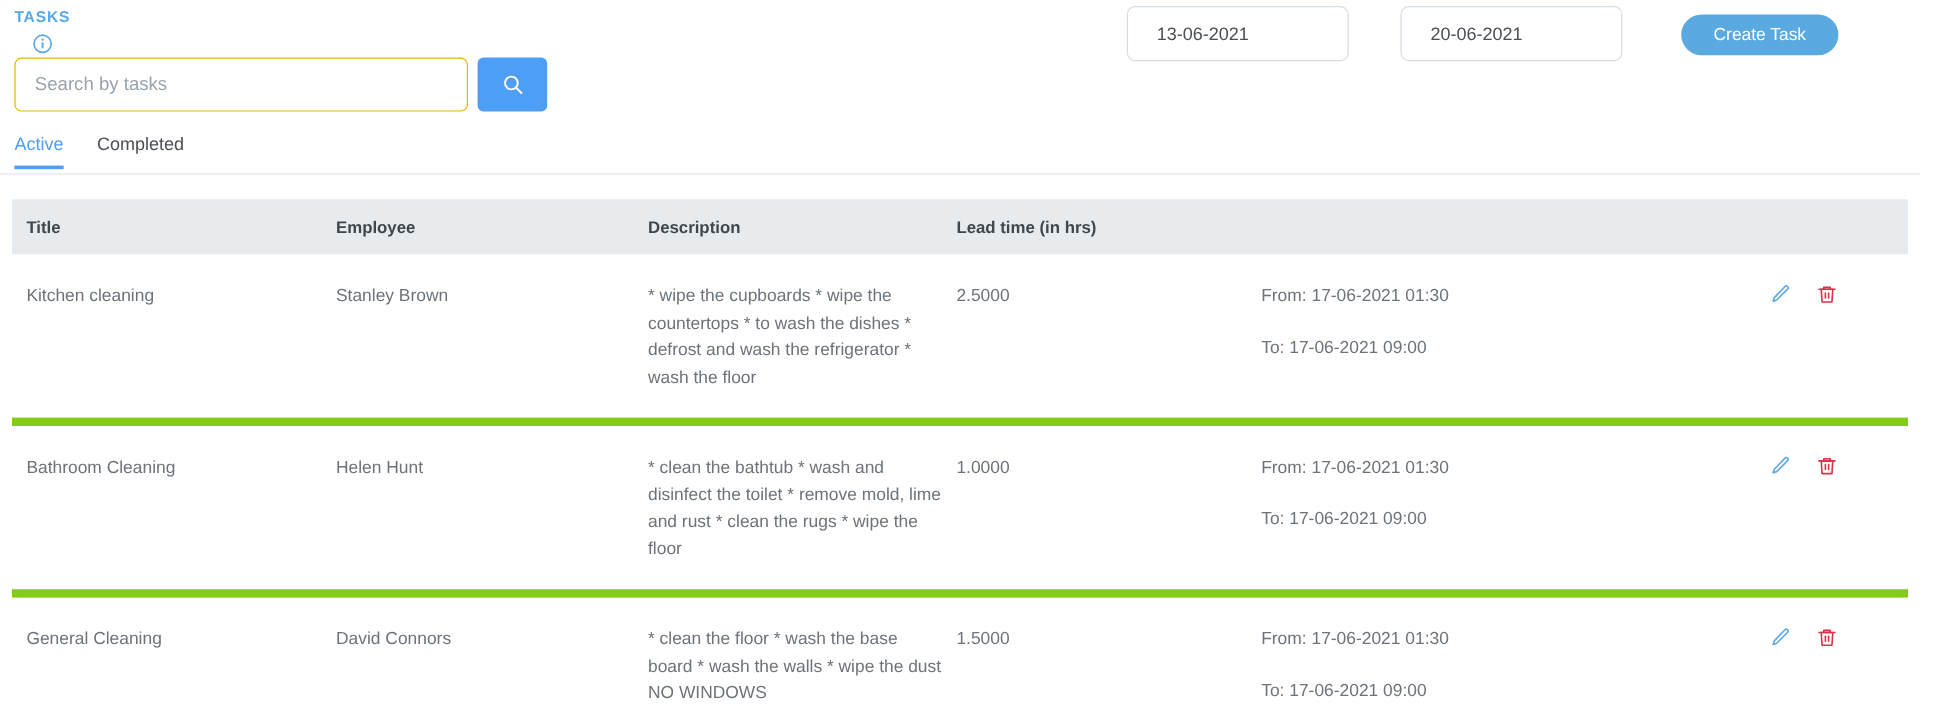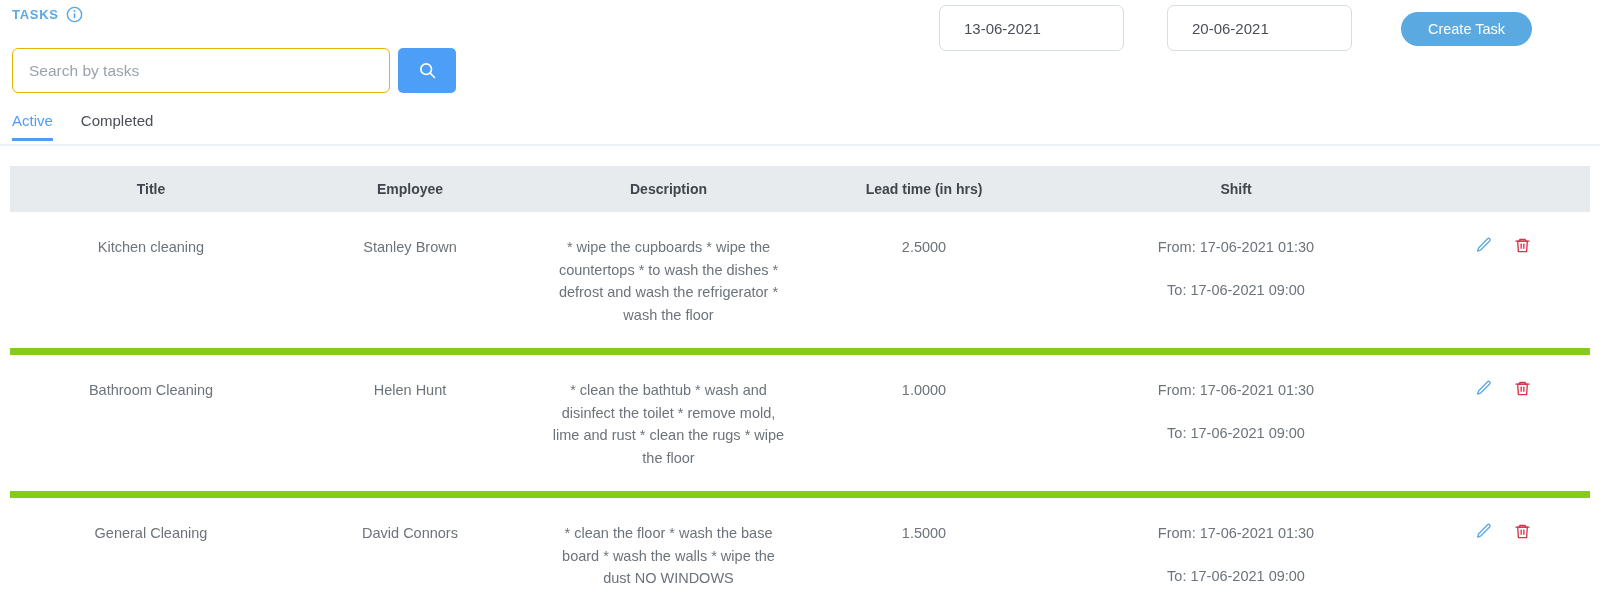--- a/index.html
+++ b/index.html
@@ -8,21 +8,21 @@
     width: 1612px; height: 595px;
     background: #ffffff;
     font-family: "Liberation Sans", sans-serif;
     overflow: hidden;
   }
   .page { position: relative; width: 1612px; height: 595px; background:#fff; }
 
   
   .tasks-label-row {
     position: absolute; left: 12px; top: 6px;
-    display: flex; align-items: center; gap: 7px;
+    display: flex; align-items: center; gap: 7px; flex-direction: column;
   }
   .tasks-label {
     color: #5aa9e6; font-size: 13px; font-weight: 700;
     letter-spacing: 0.7px; text-transform: uppercase;
   }
   .info-icon { display:block; width:17px; height:17px; }
 
   
   .search-wrap { position:absolute; left:12px; top:48px; display:flex; align-items:center; gap:8px; }
   .search-input {
@@ -80,21 +80,21 @@
   .table { position:absolute; left: 10px; top: 166px; width: 1580px; }
   .thead {
     display:flex; background:#e8ebed; height: 46px; align-items:center;
   }
   .thead .cell { font-size: 14px; font-weight:700; color:#3f464d; }
   .trow {
     display:flex; border-bottom: 7px solid #84cc16; padding: 24px 0 22px 0;
     min-height: 120px;
   }
   .trow:last-child { border-bottom: none; }
-  .cell { padding-left: 24px; font-size: 14.5px; color:#6c737a; line-height: 22.5px; text-align: center; }
+  .cell { padding-left: 12px; font-size: 14.5px; color:#6c737a; line-height: 22.5px; }
   .c-title { width: 258px; }
   .c-emp   { width: 260px; }
   .c-desc  { width: 257px; }
   .c-lead  { width: 254px; }
   .c-shift { width: 370px; }
   .c-act   { width: 181px; display:flex; align-items:flex-start; justify-content:flex-end; gap: 20px; padding-right: 58px; }
   .thead .c-act { padding-right: 58px; }
   .shift-line + .shift-line { margin-top: 20px; }
   .icon-btn { background:none; border:none; padding:0; cursor:pointer; line-height:0; }
 </style>
@@ -144,21 +144,20 @@
     </button>
   </div>
 
   <div class="table">
 
     <div class="thead">
       <div class="cell c-title">Title</div>
       <div class="cell c-emp">Employee</div>
       <div class="cell c-desc">Description</div>
       <div class="cell c-lead">Lead time (in hrs)</div>
-      <div class="cell c-shift">Shift</div>
       <div class="cell c-act"></div>
     </div>
 
     <div class="trow">
       <div class="cell c-title">Kitchen cleaning</div>
       <div class="cell c-emp">Stanley Brown</div>
       <div class="cell c-desc">* wipe the cupboards * wipe the countertops * to wash the dishes * defrost and wash the refrigerator * wash the floor</div>
       <div class="cell c-lead">2.5000</div>
       <div class="cell c-shift">
         <div class="shift-line">From: 17-06-2021 01:30</div>

